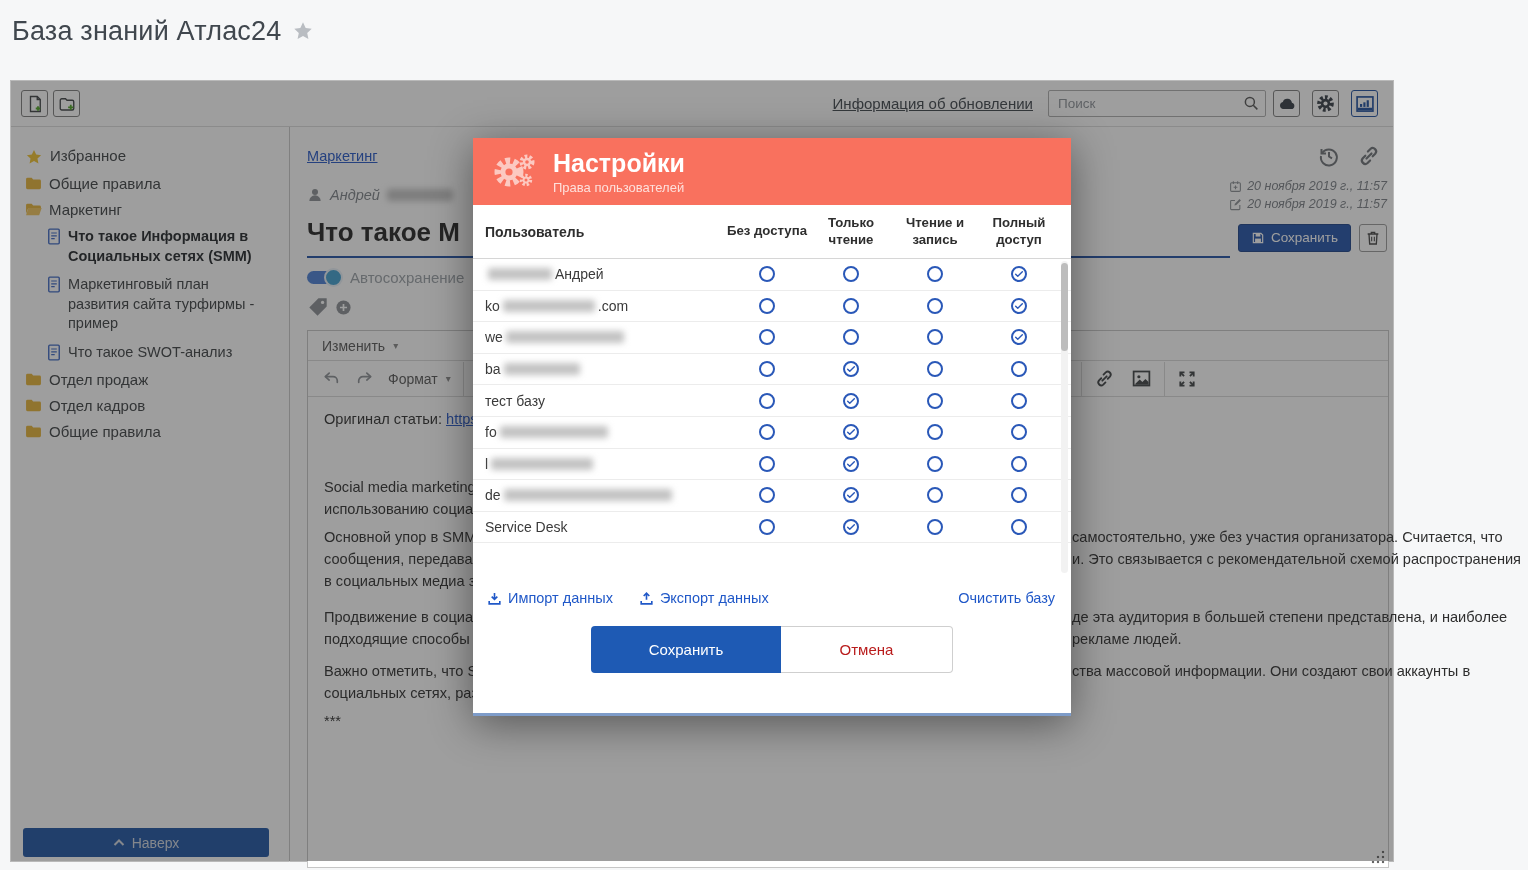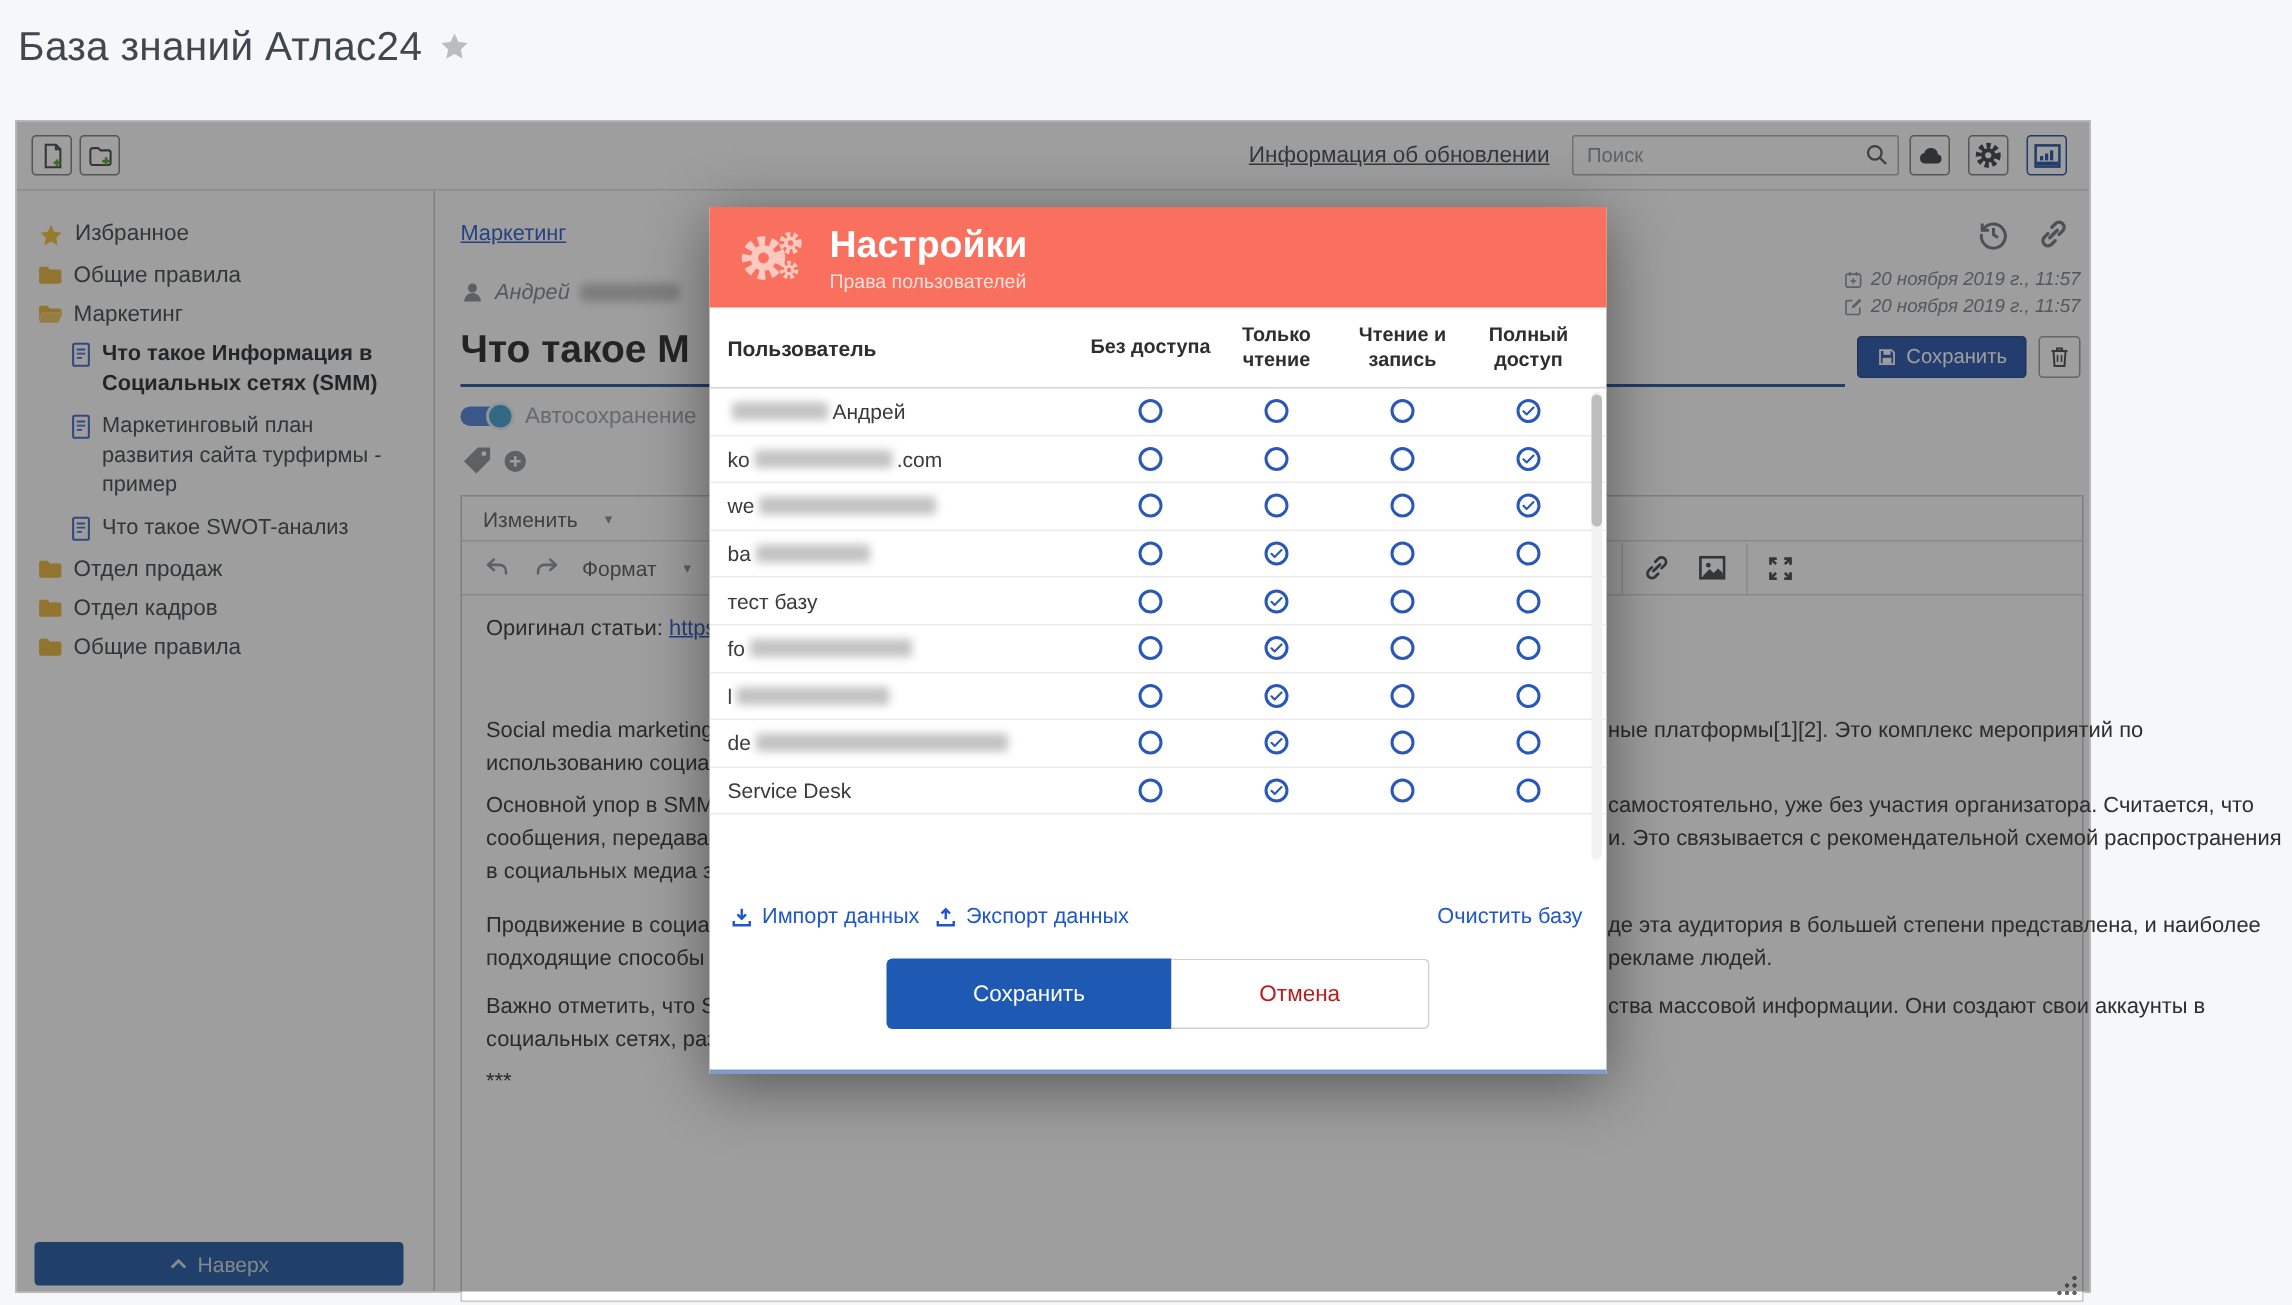--- a/index.html
+++ b/index.html
@@ -50,21 +50,21 @@
   .save-btn { height:28px; background:#2051a8; color:#fff; border:1px solid #1a4187; border-radius:3px; font-size:13.5px; display:flex; align-items:center; gap:6px; padding:0 12px; cursor:pointer; font-family:"Liberation Sans",sans-serif; }
   .trash-btn { width:28px; height:28px; background:#fff; border:1px solid #9a9a9a; border-radius:3px; display:flex; align-items:center; justify-content:center; cursor:pointer; }
   .autosave-row { margin-top:11px; display:flex; align-items:center; gap:9px; }
   .toggle { position:relative; width:34px; height:13px; border-radius:7px; background:#4a7fd6; display:inline-block; cursor:pointer; }
   .toggle .knob { position:absolute; right:-2px; top:-3px; width:19px; height:19px; border-radius:50%; background:#3f9fd0; border:2px solid #e8f0f8; }
   .autosave-label { font-size:15px; color:#9aa0a6; }
   .tags-row { margin-top:10px; display:flex; align-items:center; gap:6px; color:#8a8f94; }
 
   .editor { position:relative; margin-top:12px; margin-right:2px; height:538px; border:1px solid #c6c6c6; background:#fff; }
   .editor-menubar { height:30px; border-bottom:1px solid #d9d9d9; display:flex; align-items:center; padding-left:14px; font-size:14px; color:#555; }
-  .menu-item { display:flex; align-items:center; gap:18px; cursor:pointer;justify-content:space-between; }
+  .menu-item { display:flex; align-items:center; gap:8px; cursor:pointer;justify-content:space-between; }
   .caret { font-size:10px; color:#888; }
   .editor-toolbar { position:relative; height:36px; border-bottom:1px solid #d9d9d9; display:flex; align-items:center; padding-left:14px; color:#555; font-size:14px; }
   .et-group { display:flex; align-items:center; gap:14px; }
   .et-sep { width:1px; height:34px; background:#d9d9d9; margin:0 12px; }
   .et-right { position:absolute; left:752px; top:0; height:35px; display:flex; align-items:center; color:#444; }
   .et-btn { display:inline-flex; align-items:center; cursor:pointer; }
   .pilcrow { font-size:17px; font-weight:bold; color:#333; }
   .editor-body { position:relative; padding:14px 0 0 16px; font-size:14.6px; color:#2e2e2e; }
   .e-line { position:relative; height:22px; white-space:nowrap; }
   .e-line .rt { position:absolute; left:748px; top:0; white-space:nowrap; }
@@ -88,21 +88,21 @@
   .m-table-head { display:flex; align-items:center; height:54px; padding-left:12px; border-bottom:1px solid #d6d6d6; }
   .m-usercol { flex:0 0 240px; font-size:14px; font-weight:bold; color:#2e2e2e; }
   .m-col { flex:0 0 84px; text-align:center; font-size:13.2px; font-weight:bold; color:#2e2e2e; line-height:1.25; }
   .m-rows { height:316px; overflow:hidden; }
   .perm-row { display:flex; align-items:center; height:31.6px; padding-left:12px; border-bottom:1px solid #ececec; }
   .perm-name { flex:0 0 240px; font-size:14px; color:#3a3a3a; display:flex; align-items:center; }
   .perm-cell { flex:0 0 84px; display:flex; justify-content:center; }
   .radio { width:16px; height:16px; border:2px solid #2a58b8; border-radius:50%; display:inline-flex; align-items:center; justify-content:center; cursor:pointer; background:#fff; }
   .m-scroll { position:absolute; right:3px; top:123px; width:7px; height:312px; background:#f2f2f2; border-radius:4px; }
   .m-thumb { position:absolute; top:2px; left:0; width:7px; height:88px; background:#bdbdbd; border-radius:4px; }
-  .m-links { display:flex; align-items:center; gap:10px; margin:28px 16px 0 14px; }
+  .m-links { display:flex; align-items:center; gap:26px; margin:15px 16px 0 14px; }
   .m-link { display:flex; align-items:center; gap:6px; color:#2058c8; font-size:14.5px; cursor:pointer; text-decoration:none; }
   .m-link.rightend { margin-left:auto; }
   .m-actions { display:flex; justify-content:center; margin-top:20px; }
   .m-save { width:190px; height:47px; background:#1e5ab4; color:#fff; border:none; border-radius:4px 0 0 4px; font-size:15px; cursor:pointer; font-family:"Liberation Sans",sans-serif; }
   .m-cancel { width:172px; height:47px; background:#fff; color:#b91c1c; border:1px solid #cfcfcf; border-left:none; border-radius:0 4px 4px 0; font-size:15px; cursor:pointer; font-family:"Liberation Sans",sans-serif; }
   svg { display:block; }
 </style>
 </head>
 <body>
 
@@ -431,21 +431,21 @@
                     <g fill="none" stroke="#3c4043" stroke-width="2.2">
                       <path d="M9 4H4v5M15 4h5v5M20 15v5h-5M4 15v5h5"></path>
                       <path d="M4.5 4.5l4 4M19.5 4.5l-4 4M19.5 19.5l-4-4M4.5 19.5l4-4"></path>
                     </g>
                   </svg>
                 </span>
             </div>
           </div>
           <div class="editor-body">
               <div class="e-line" style="margin-top: 0px;"><span>Оригинал статьи: </span><a class="e-link">https://</a></div>
-              <div class="e-line" style="margin-top: 46px;"><span>Social media marketing (S</span><span class="rt">ные платформы[1][2]. Это комплекс мероприятий по</span></div>
+              <div class="e-line" style="margin-top: 46px;"><span>Social media marketing (S</span></div>
               <div class="e-line" style="margin-top: 0px;"><span>использованию социаль</span></div>
               <div class="e-line" style="margin-top: 6px;"><span>Основной упор в SMM д</span><span class="rt">самостоятельно, уже без участия организатора. Считается, что</span></div>
               <div class="e-line" style="margin-top: 0px;"><span>сообщения, передаваем</span><span class="rt">и. Это связывается с рекомендательной схемой распространения</span></div>
               <div class="e-line" style="margin-top: 0px;"><span>в социальных медиа за</span></div>
               <div class="e-line" style="margin-top: 14px;"><span>Продвижение в социаль</span><span class="rt">де эта аудитория в большей степени представлена, и наиболее</span></div>
               <div class="e-line" style="margin-top: 0px;"><span>подходящие способы ко</span><span class="rt">рекламе людей.</span></div>
               <div class="e-line" style="margin-top: 10px;"><span>Важно отметить, что SM</span><span class="rt">ства массовой информации. Они создают свои аккаунты в</span></div>
               <div class="e-line" style="margin-top: 0px;"><span>социальных сетях, разм</span></div>
               <div class="e-line" style="margin-top: 6px;"><span>***</span></div>
             </div>

